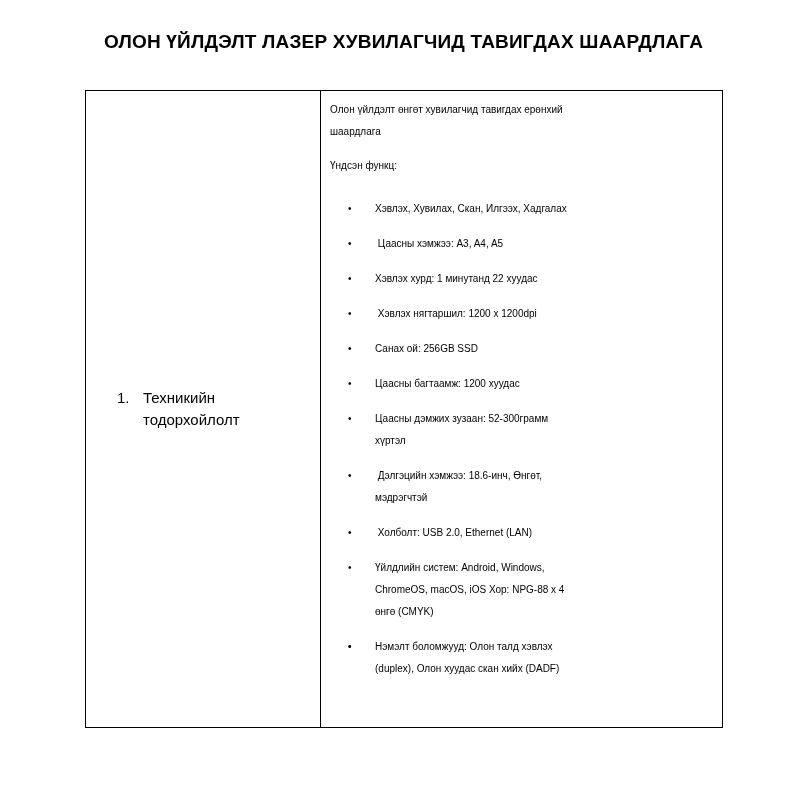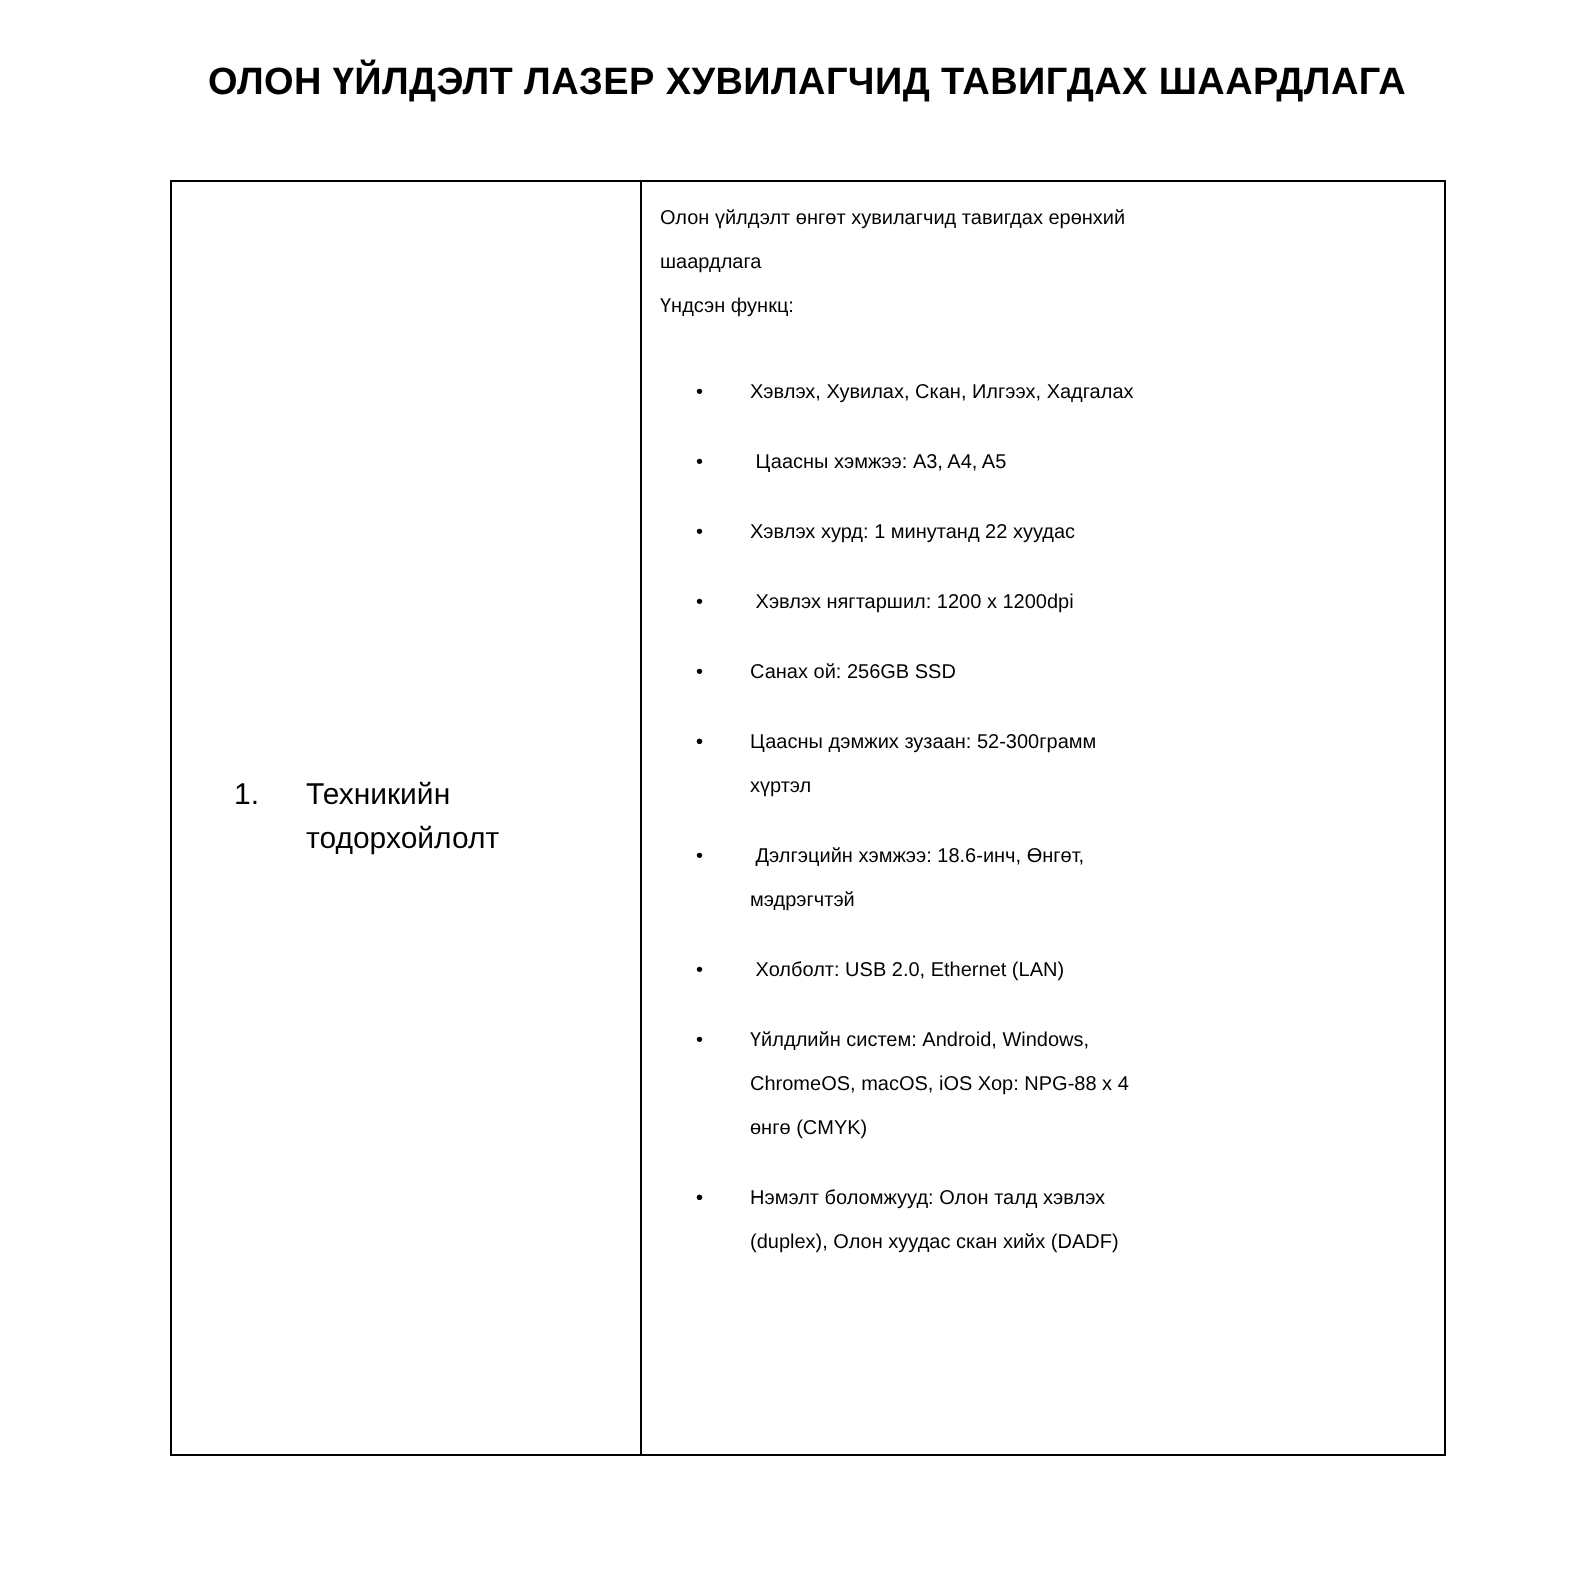--- a/index.html
+++ b/index.html
@@ -45,32 +45,32 @@
     padding-left: 31px;
     font-size: 15px;
     line-height: 22px;
   }
   .row-number {
     width: 26px;
     flex: 0 0 26px;
   }
   .row-text {
     width: 130px;
-    margin-left: 10px;
   }
   .cell-right {
     flex: 1 1 auto;
     padding: 8px 12px 0 9px;
     font-size: 10px;
     line-height: 22px;
   }
   .spec-heading {
     white-space: pre-wrap;
   }
   .functions-label {
+    margin-top: 12px;
   }
   .spec-list {
     list-style: none;
     margin-top: 21px;
   }
   .spec-list li {
     position: relative;
     padding-left: 45px;
     margin-bottom: 13px;
     line-height: 22px;
@@ -122,20 +122,21 @@
       <li>
         <span class="bullet-marker">•</span>
         <span class="li-text"> Хэвлэх нягтаршил: 1200 x 1200dpi</span>
       </li>
       <li>
         <span class="bullet-marker">•</span>
         <span class="li-text">Санах ой: 256GB SSD</span>
       </li>
       <li>
         <span class="bullet-marker">•</span>
+        <span class="li-text">Цаасны багтаамж: 1200 хуудас</span>
       </li>
       <li>
         <span class="bullet-marker">•</span>
         <span class="li-text">Цаасны дэмжих зузаан: 52-300грамм
 хүртэл</span>
       </li>
       <li>
         <span class="bullet-marker">•</span>
         <span class="li-text"> Дэлгэцийн хэмжээ: 18.6-инч, Өнгөт,
 мэдрэгчтэй</span>

